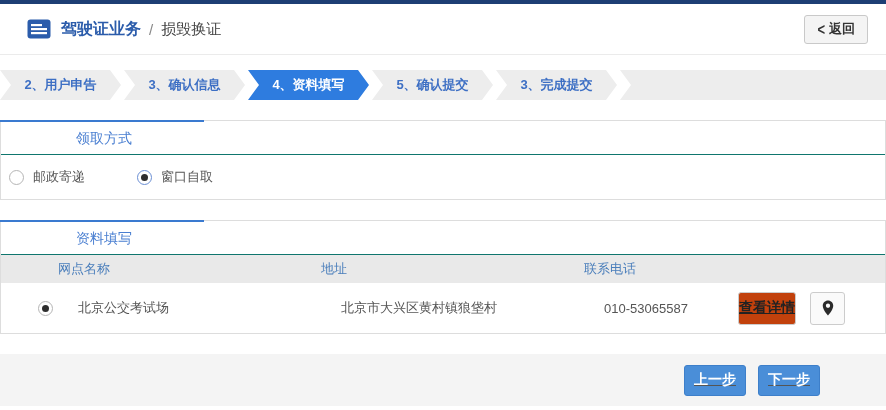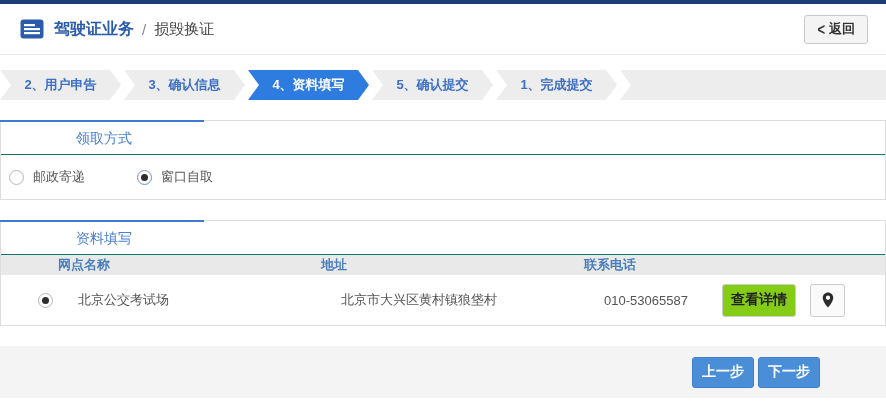--- a/index.html
+++ b/index.html
@@ -7,21 +7,21 @@
   body {
     font-family: "Liberation Sans", "DejaVu Sans", sans-serif;
     width:886px; height:410px; overflow:hidden; position:relative;
     color:#555;
   }
   .topbar { height:4px; background:#1d3e74; }
 
   
   .header {
     height:51px; background:#fff; border-bottom:1px solid #ebebeb;
-    display:flex; align-items:center; padding:0 18px 0 20px;
+    display:flex; align-items:center; padding:0 18px 0 27px;
   }
   .header .doc-icon { width:24px; height:20px; margin-right:10px; flex:0 0 auto; }
   .header .title { color:#2b5cab; font-size:16px; font-weight:bold; }
   .header .sep { color:#888; font-size:15px; margin:0 8px; }
   .header .subtitle { color:#444; font-size:15px; }
   .back-btn {
     margin-left:auto; height:29px; padding:0 12px;
     background:#f4f4f4; border:1px solid #c9c9c9; border-radius:3px;
     font-size:13px; font-weight:bold; color:#333; cursor:pointer;
     display:flex; align-items:center; gap:4px;
@@ -73,41 +73,42 @@
     border-radius:50%; background:#2e2e2e;
   }
   .radio.checked-gray { border-color:#b5b5b5; }
   .radio-label { font-size:13px; color:#555; }
 
   
   .tbl-header, .tbl-row {
     display:grid; grid-template-columns:57px 263px 263px 1fr;
     align-items:center;
   }
-  .tbl-header { height:20px; background:#e9e9e9; color:#4a7ebb; font-size:13px; font-weight:bold; }
+  .tbl-header { height:28px; background:#e9e9e9; color:#4a7ebb; font-size:13px; font-weight:normal; }
   .tbl-row { height:50px; font-size:13px; color:#555; background:#fff;margin-left:20px; }
   .cell-radio { display:flex; justify-content:center; }
   .cell-last { display:flex; align-items:center; }
   .detail-btn {
-    margin-left:auto; height:33px; padding:0 8px;
-    background:#84cc16; border:1px solid #ccc; border-radius:3px;
+    margin-left:auto; height:33px; padding:0 0;
+    background:#c2410c; border:1px solid #ccc; border-radius:3px;
     font-size:14px; font-weight:bold; color:#222; cursor:pointer;
     font-family:inherit;
+    text-decoration:underline;
   }
   .pin-btn {
     margin:0 40px 0 14px; width:35px; height:33px;
     background:#fafafa; border:1px solid #ccc; border-radius:3px;
     display:flex; align-items:center; justify-content:center; cursor:pointer;
   }
 
   
   .footer {
     margin-top:20px; height:52px; background:#f4f4f4;
     display:flex; align-items:center; justify-content:flex-end;
-    padding-right:66px; gap:4px;
+    padding-right:66px; gap:12px;text-decoration:underline;
   }
   .blue-btn {
     width:62px; height:31px; background:#4a8ed8; border:1px solid #3d7fca;
     border-radius:3px; color:#fff; font-size:14px; font-weight:bold;
     cursor:pointer; font-family:inherit;
   }
 </style>
 </head>
 <body>
 
@@ -127,21 +128,21 @@
     <span class="chev">&lt;</span>
     <span>返回</span>
   </button>
 </div>
 
 <div class="steps">
   <div class="step">2、用户申告</div>
   <div class="step">3、确认信息</div>
   <div class="step active">4、资料填写</div>
   <div class="step">5、确认提交</div>
-  <div class="step">1、完成提交</div>
+  <div class="step">3、完成提交</div>
   <div class="step-filler"></div>
 </div>
 
 <div class="section">
   <div class="section-title">领取方式</div>
   <div class="pickup-row">
     <div class="radio-option">
       <span class="radio"></span>
       <span class="radio-label">邮政寄递</span>
     </div>

